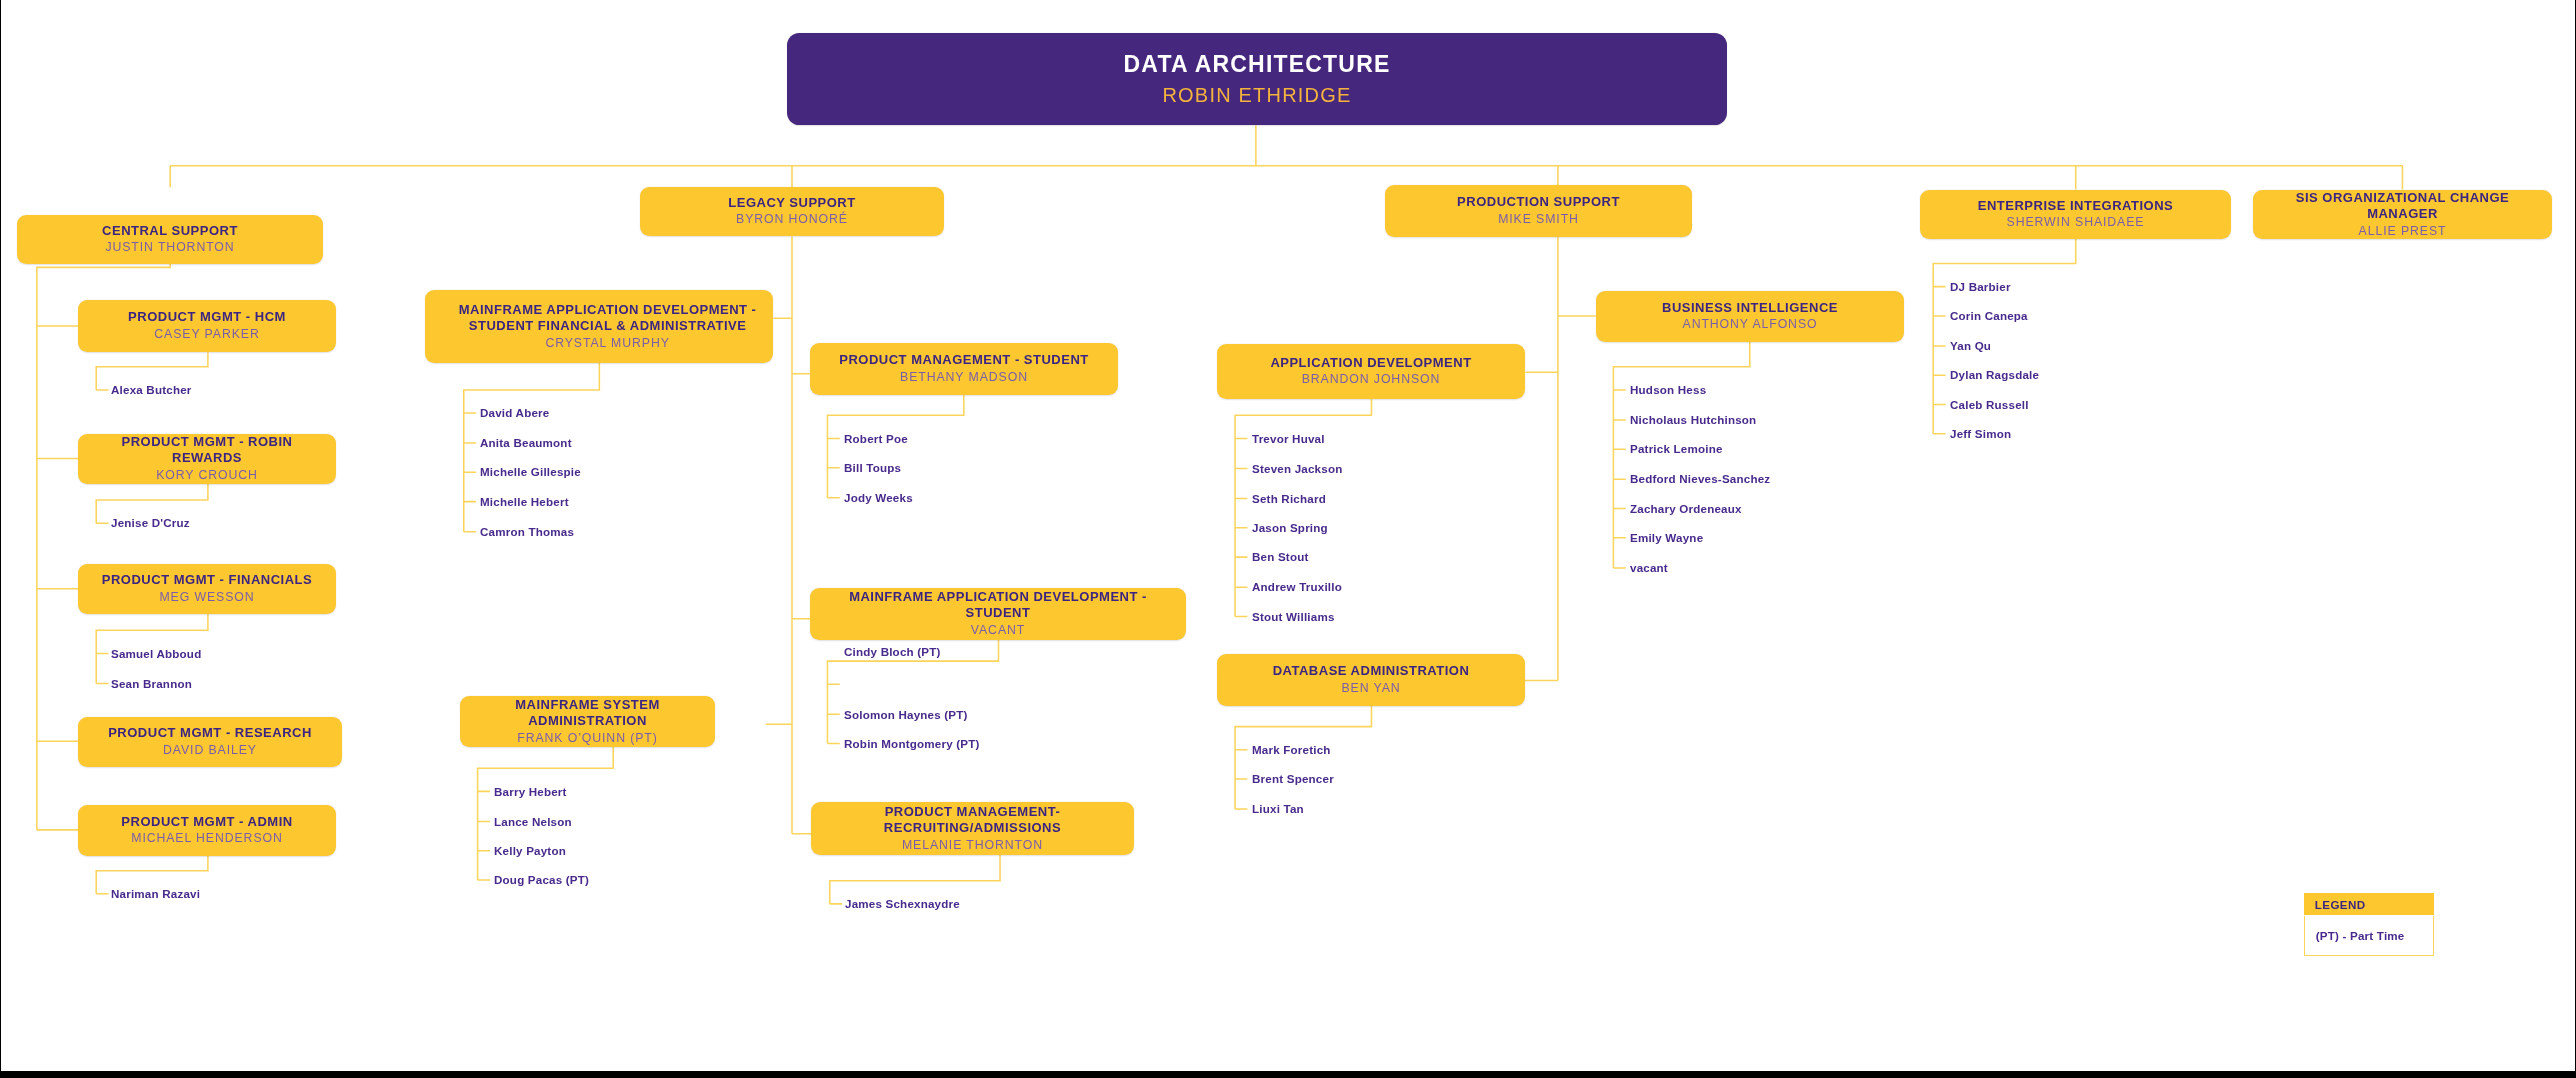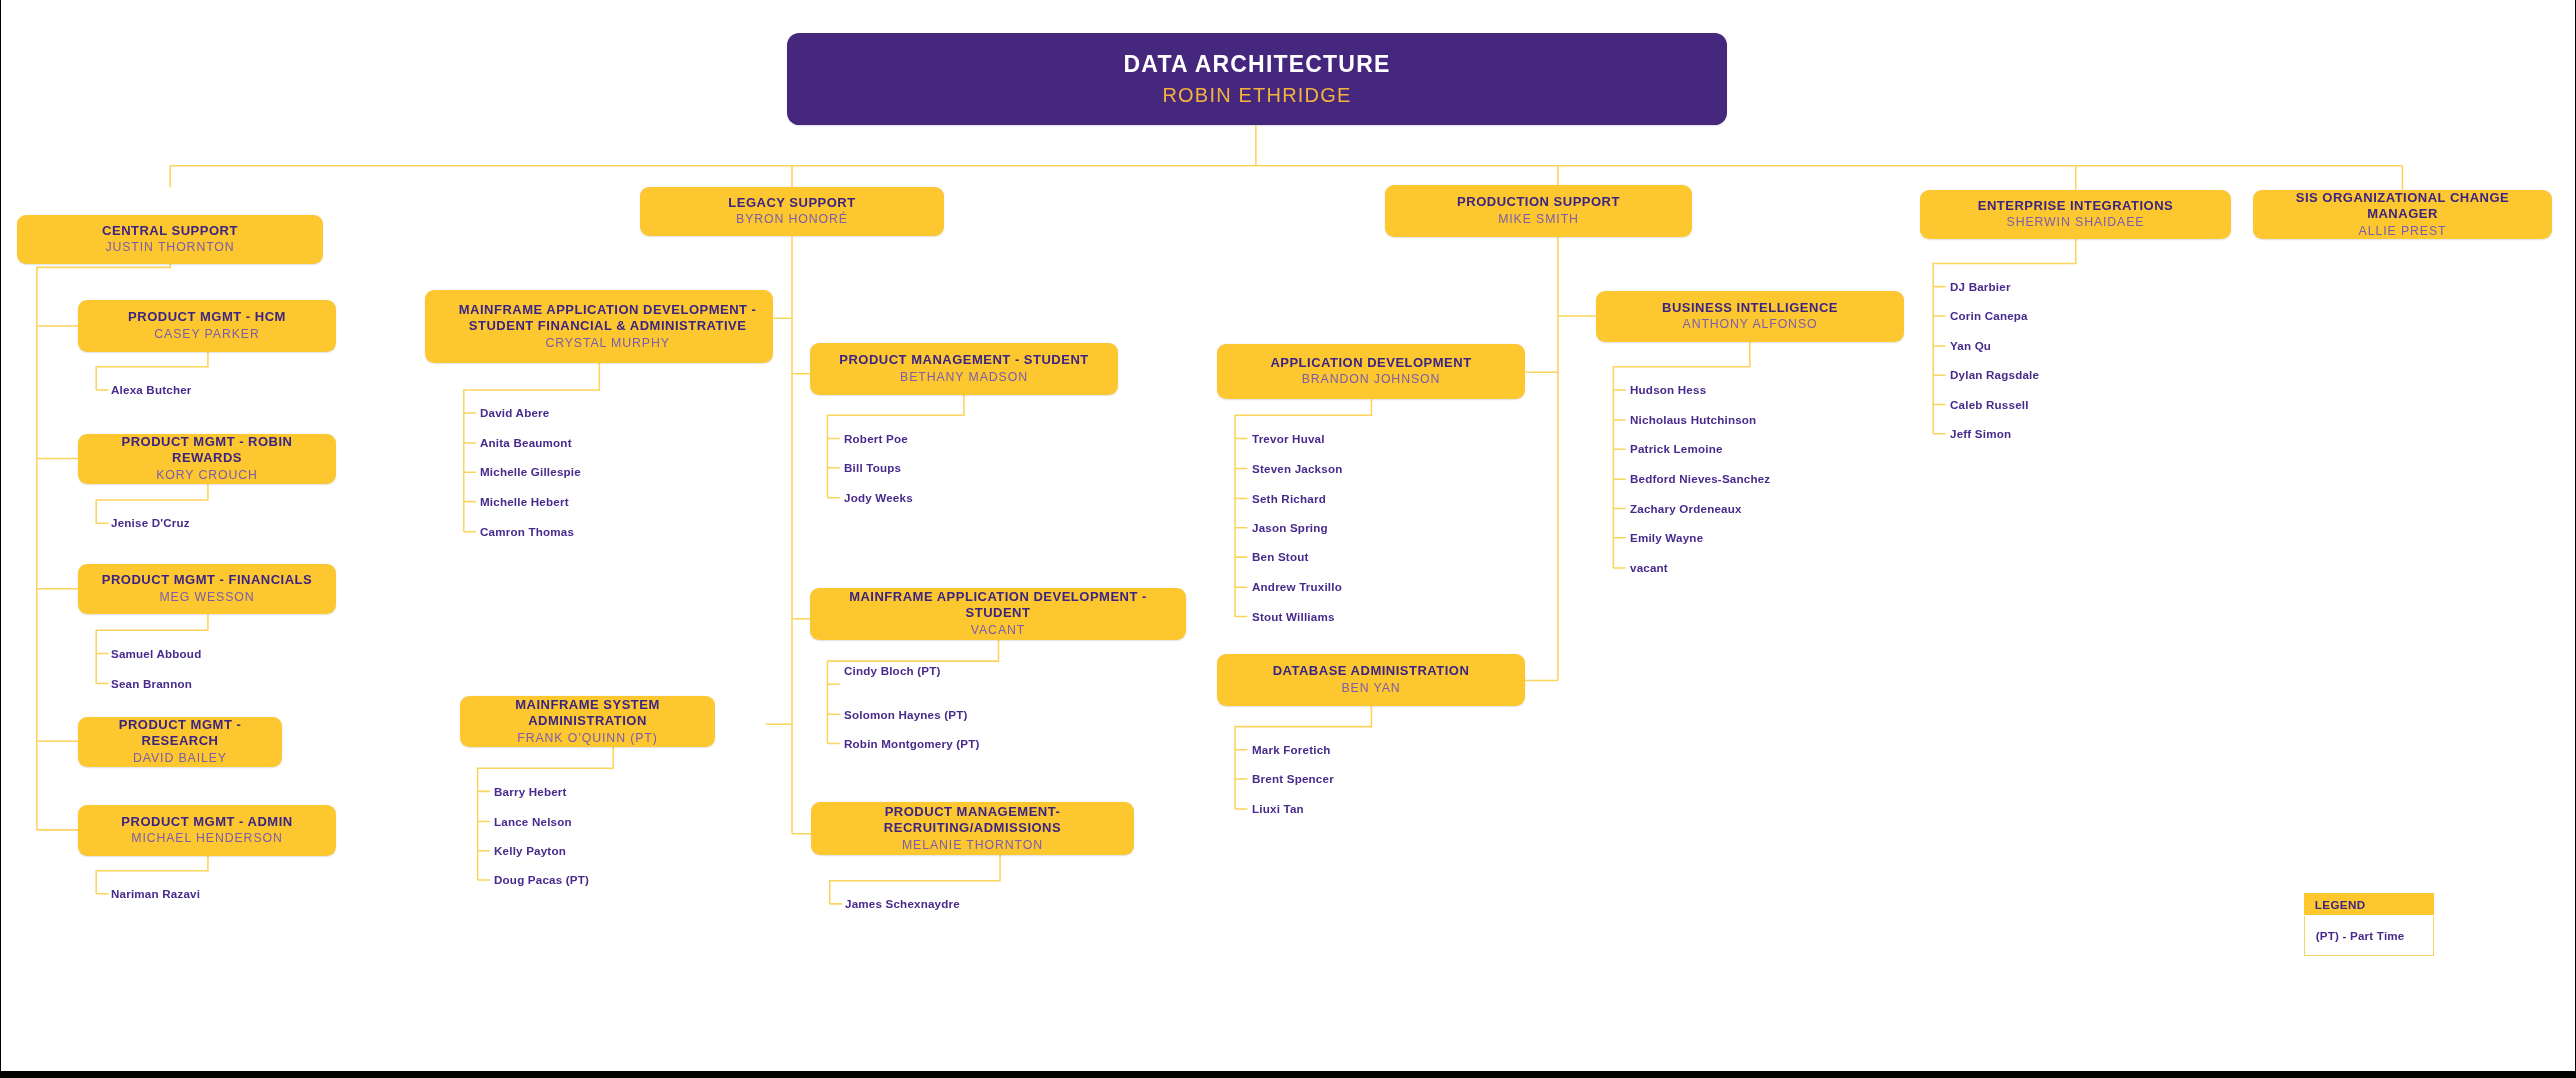--- a/index.html
+++ b/index.html
@@ -50,21 +50,21 @@
         <div class="t">PRODUCT MGMT - ROBIN REWARDS</div>
         <div class="n">KORY CROUCH</div>
       </div>
       <span class="member" style="left: 110px; top: 523px;">Jenise D'Cruz</span>
       <div class="box" style="left: 77px; top: 564px; width: 258px; height: 50px;">
         <div class="t">PRODUCT MGMT - FINANCIALS</div>
         <div class="n">MEG WESSON</div>
       </div>
       <span class="member" style="left: 110px; top: 654px;">Samuel Abboud</span>
       <span class="member" style="left: 110px; top: 684px;">Sean Brannon</span>
-      <div class="box" style="left: 77px; top: 717px; width: 204px; height: 50px;">
+      <div class="box" style="left: 77px; top: 717px; width: 264px; height: 50px;">
         <div class="t">PRODUCT MGMT - RESEARCH</div>
         <div class="n">DAVID BAILEY</div>
       </div>
       <div class="box" style="left: 77px; top: 805px; width: 258px; height: 51px;">
         <div class="t">PRODUCT MGMT - ADMIN</div>
         <div class="n">MICHAEL HENDERSON</div>
       </div>
       <span class="member" style="left: 110px; top: 894px;">Nariman Razavi</span>
       <div class="box" style="left: 639px; top: 187px; width: 304px; height: 49px;">
         <div class="t">LEGACY SUPPORT</div>
@@ -83,21 +83,21 @@
         <div class="t">PRODUCT MANAGEMENT - STUDENT</div>
         <div class="n">BETHANY MADSON</div>
       </div>
       <span class="member" style="left: 843px; top: 439px;">Robert Poe</span>
       <span class="member" style="left: 843px; top: 468px;">Bill Toups</span>
       <span class="member" style="left: 843px; top: 498px;">Jody Weeks</span>
       <div class="box" style="left: 809px; top: 588px; width: 376px; height: 52px;">
         <div class="t">MAINFRAME APPLICATION DEVELOPMENT - STUDENT</div>
         <div class="n">VACANT</div>
       </div>
-      <span class="member" style="left: 843px; top: 671px; text-align: right;">Cindy Bloch (PT)</span>
+      <span class="member" style="left: 843px; top: 652px; text-align: right;">Cindy Bloch (PT)</span>
       <span class="member" style="left: 843px; top: 715px;">Solomon Haynes (PT)</span>
       <span class="member" style="left: 843px; top: 744px;">Robin Montgomery (PT)</span>
       <div class="box" style="left: 459px; top: 696px; width: 255px; height: 51px;">
         <div class="t">MAINFRAME SYSTEM ADMINISTRATION</div>
         <div class="n">FRANK O’QUINN (PT)</div>
       </div>
       <span class="member" style="left: 493px; top: 792px;">Barry Hebert</span>
       <span class="member" style="left: 493px; top: 822px;">Lance Nelson</span>
       <span class="member" style="left: 493px; top: 851px;">Kelly Payton</span>
       <span class="member" style="left: 493px; top: 880px;">Doug Pacas (PT)</span>

